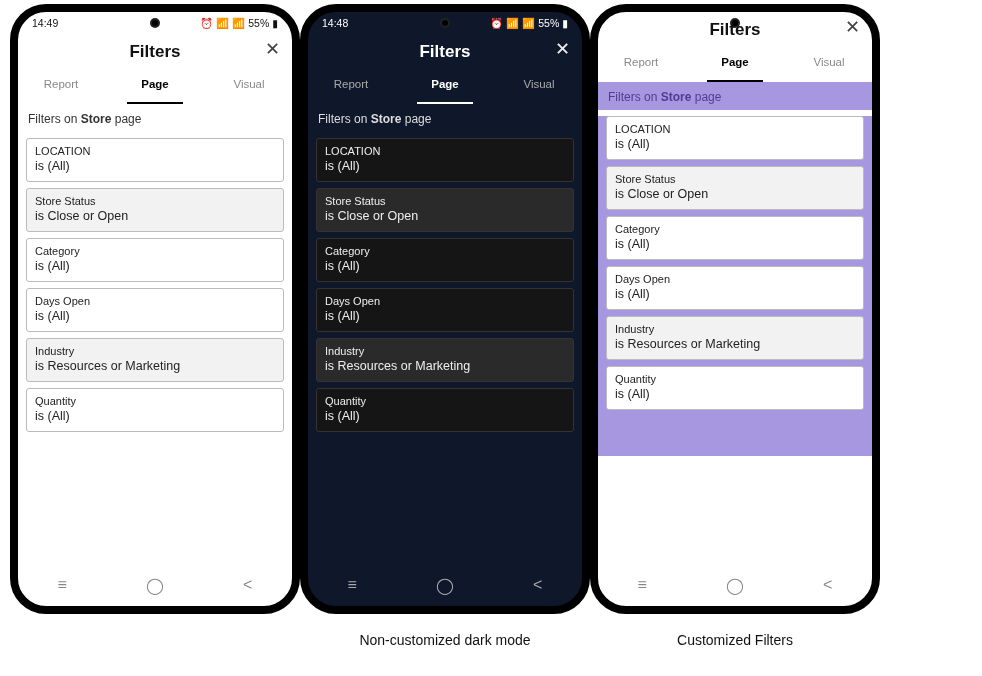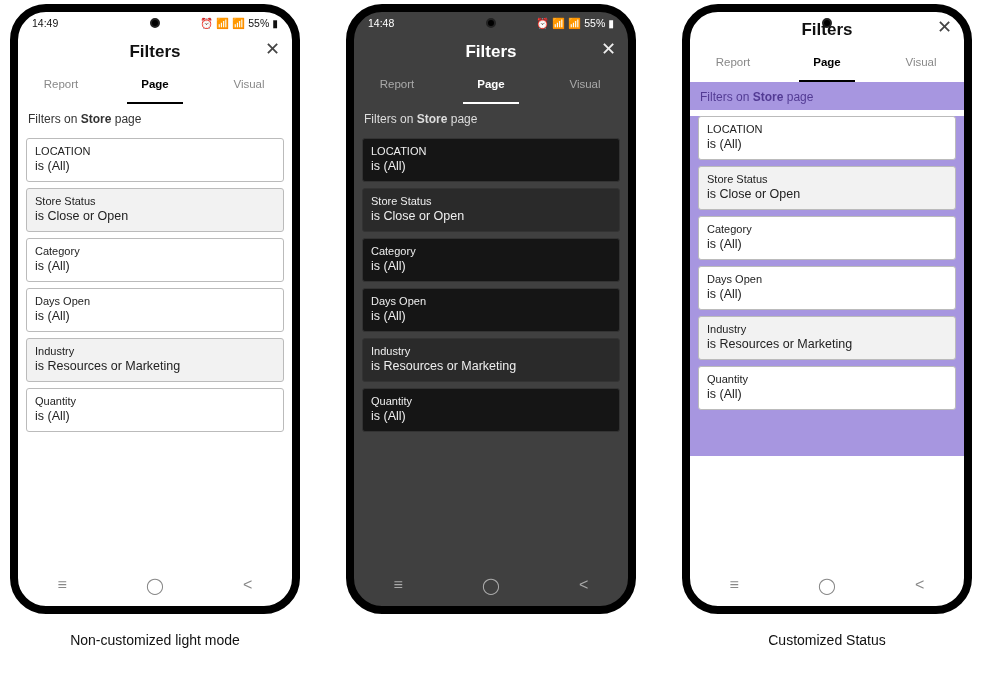--- a/index.html
+++ b/index.html
@@ -5,35 +5,35 @@
   * { box-sizing: border-box; margin: 0; padding: 0; }
   body {
     font-family: "Segoe UI", Arial, sans-serif;
     background: #ffffff;
     width: 982px;
     height: 676px;
     position: relative;
   }
   .stage {
     display: flex;
-    justify-content: space-between;
+    justify-content: flex-start;
     padding: 4px 10px 0 10px;
   }
   .phone-wrap { display:flex; flex-direction:column; align-items:center; }
   .caption { font-size: 14px; color:#111; margin-top:18px; }
   .phone {
     width: 290px;
     height: 610px;
     border: 8px solid #000;
     border-radius: 36px;
     position: relative;
     overflow: hidden;
     background:#fff;
   }
-  .phone.dark { background:#404040; }
+  .phone.dark { background:#0f172a; }
   .status {
     height:22px;
     display:flex; justify-content:space-between; align-items:center;
     padding:0 14px;
     font-size:10.5px;
   }
   .phone.light .status { color:#111; }
   .phone.dark  .status { color:#fff; }
   .cam {
     position:absolute; top:6px; left:50%; transform:translateX(-50%);
@@ -195,21 +195,20 @@
                 </svg></span>
             </div>
         </div>
       </div>
       <div class="navbar">
         <span class="nav-btn">≡</span>
         <span class="nav-btn">◯</span>
         <span class="nav-btn">&lt;</span>
       </div>
     </div>
-    <div class="caption">Non-customized light mode</div>
   </div>
 
   <div class="phone-wrap">
     <div class="phone dark">
       <div class="cam"></div>
       <div class="status">
         <span>14:48</span>
         <span>⏰ 📶 📶 <span>55%</span> ▮</span>
       </div>
       <div class="titlebar">
@@ -282,20 +281,21 @@
                 </svg></span>
             </div>
         </div>
       </div>
       <div class="navbar">
         <span class="nav-btn">≡</span>
         <span class="nav-btn">◯</span>
         <span class="nav-btn">&lt;</span>
       </div>
     </div>
+    <div class="caption">Non-customized dark mode</div>
   </div>
 
   <div class="phone-wrap">
     <div class="phone light custom-phone">
       <div class="cam"></div>
       <div class="titlebar">
         <span class="title">Filters</span>
         <span class="close">✕</span>
       </div>
       <div class="tabs">
@@ -364,16 +364,16 @@
                 </svg></span>
             </div>
         </div>
       </div>
       <div class="navbar">
         <span class="nav-btn">≡</span>
         <span class="nav-btn">◯</span>
         <span class="nav-btn">&lt;</span>
       </div>
     </div>
-    <div class="caption">Customized Status</div>
+    <div class="caption">Customized Filters</div>
   </div>
 
 </div>
 
 </body></html>

